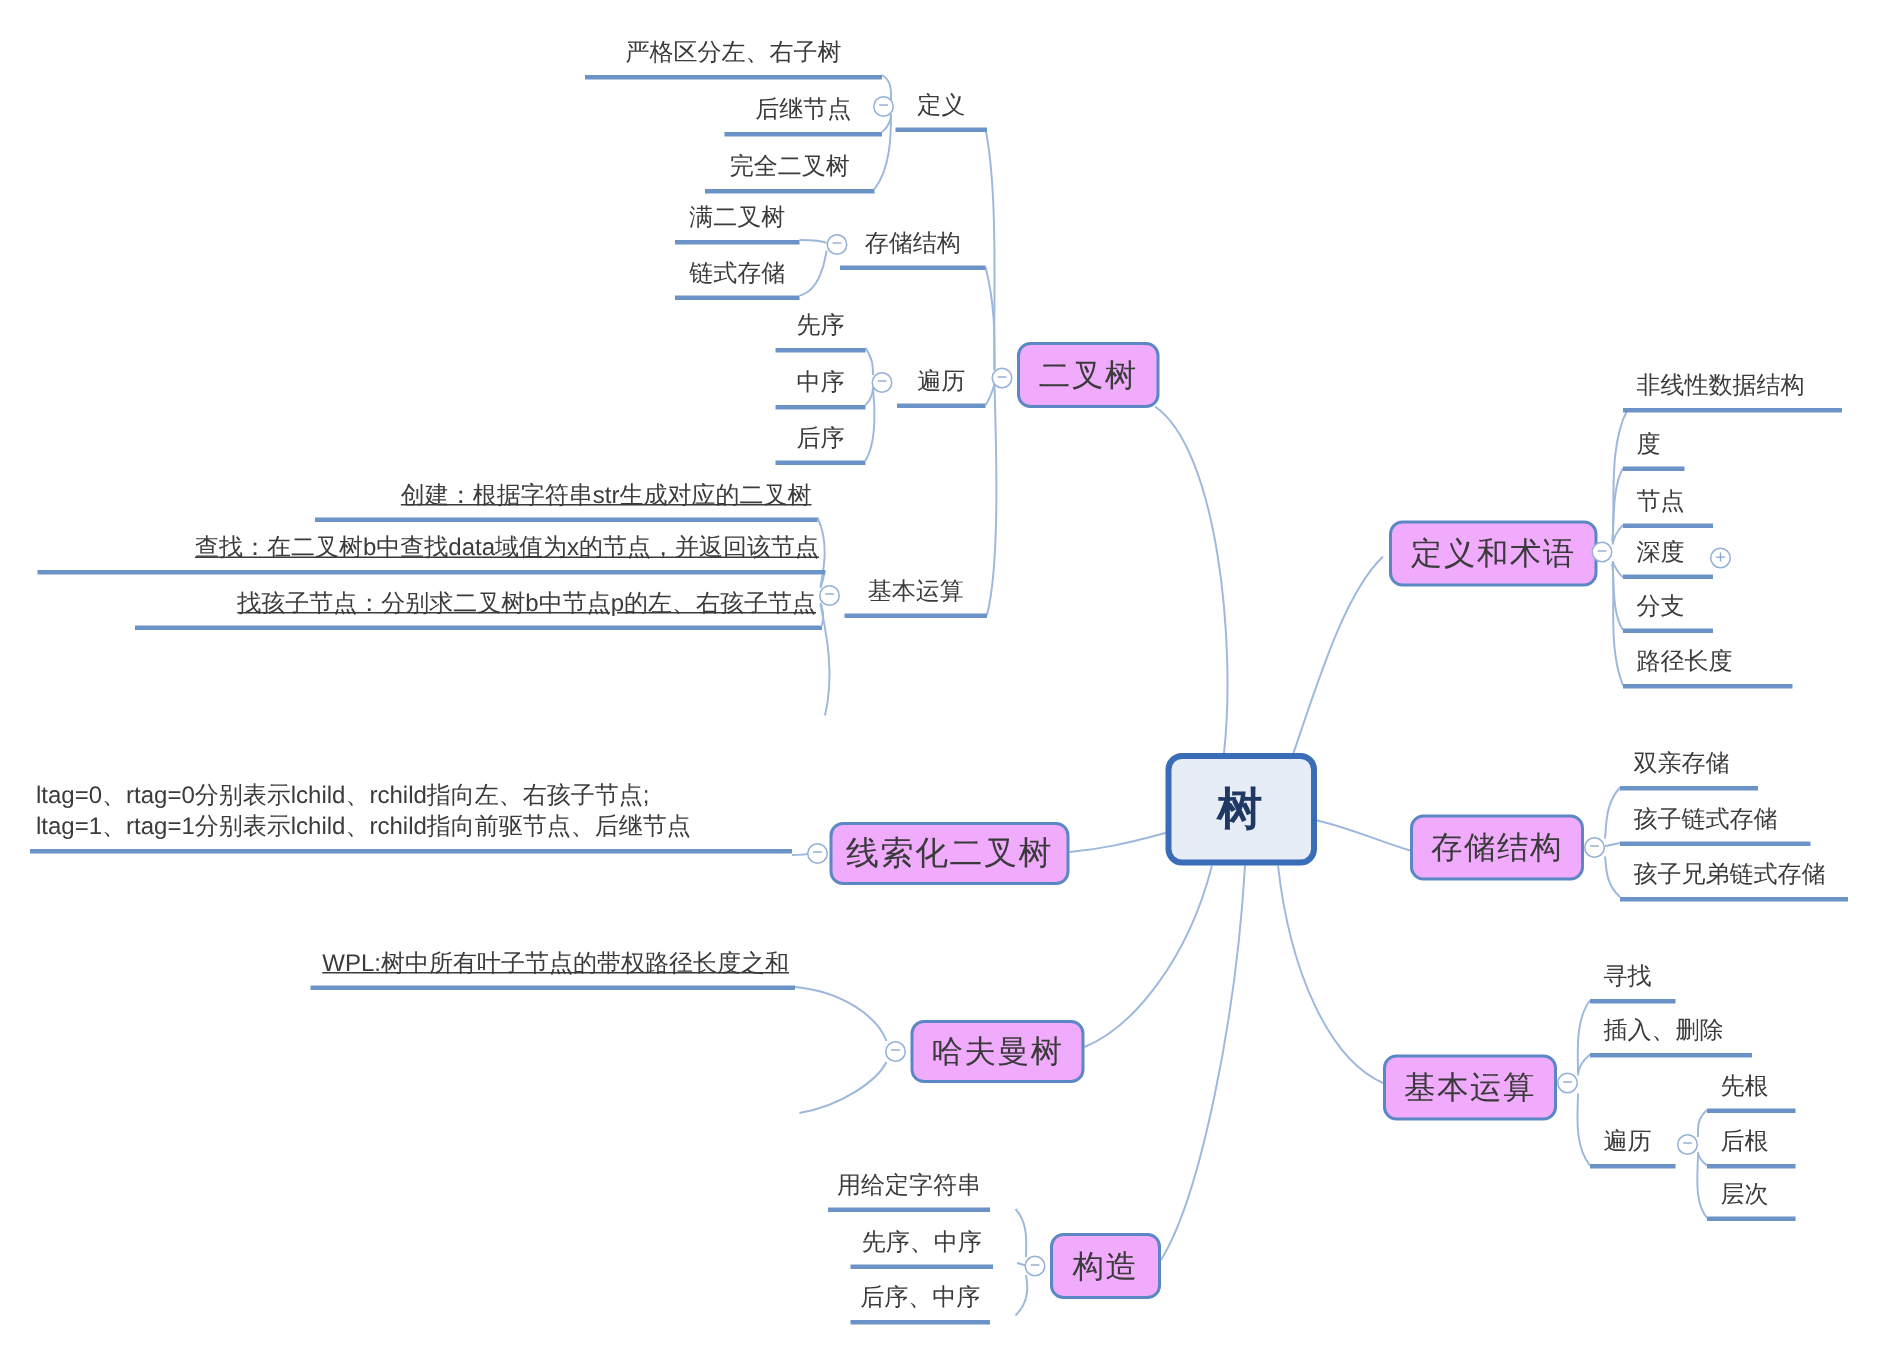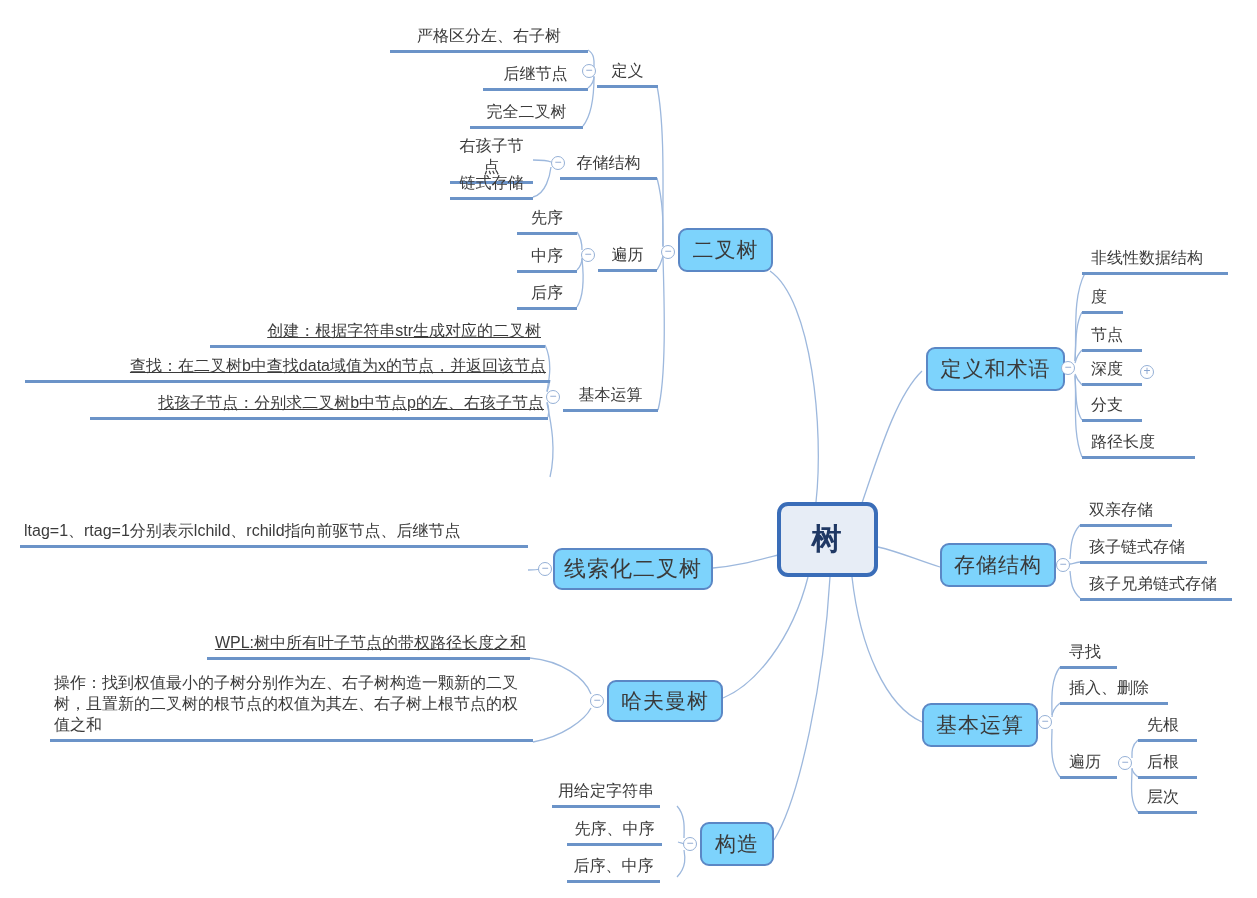--- a/index.html
+++ b/index.html
@@ -14,21 +14,21 @@
     border-bottom:3px solid #6b93c8;
     padding:0 4px 4px 4px;
     font-size:16px;line-height:21px;color:#3b3b3b;
   }
   .c{text-align:center;}
   .r{text-align:right;text-decoration:underline;}
   .l{text-align:left;}
   .rl{text-align:left;padding-left:9px;}
   .node{
     position:absolute;box-sizing:border-box;
-    background:#7dd3fc;border:2.5px solid #5b87c5;border-radius:9px;
+    background:#f0abfc;border:2.5px solid #5b87c5;border-radius:9px;
     display:flex;align-items:center;justify-content:center;
     font-size:21px;color:#3a3a3a;letter-spacing:1px;
   }
   .root-node{
     border:4px solid #3a6db8;border-radius:11px;background:#e7edf6;
     font-size:30px;font-weight:bold;color:#1f3864;letter-spacing:2px;
   }
   .toggle{
     position:absolute;box-sizing:border-box;width:14px;height:14px;
     border:1px solid #95b0d6;border-radius:50%;background:#ffffff;
@@ -99,43 +99,43 @@
     <path d="M1138,740 C1131,746 1132,753 1132,758"></path>
     <path d="M1138,777 C1133,773 1132,770 1132,768"></path>
     <path d="M1138,812 C1129,801 1132,782 1132,769"></path>
   </svg>
 
   <div class="leaf c" style="left:390px;top:25px;width:198px">严格区分左、右子树</div>
   <div class="leaf c" style="left:483px;top:63px;width:105px">后继节点</div>
   <div class="leaf c" style="left:470px;top:101px;width:113px">完全二叉树</div>
   <div class="leaf c" style="left:597px;top:60px;width:61px">定义</div>
 
-  <div class="leaf c" style="left:450px;top:135px;width:83px">右孩子节点</div>
+  <div class="leaf c" style="left:450px;top:135px;width:83px">满二叉树</div>
   <div class="leaf c" style="left:450px;top:172px;width:83px">链式存储</div>
   <div class="leaf c" style="left:560px;top:152px;width:97px">存储结构</div>
 
   <div class="leaf c" style="left:517px;top:207px;width:60px">先序</div>
   <div class="leaf c" style="left:517px;top:245px;width:60px">中序</div>
   <div class="leaf c" style="left:517px;top:282px;width:60px">后序</div>
   <div class="leaf c" style="left:598px;top:244px;width:59px">遍历</div>
 
   <div class="leaf r" style="left:210px;top:320px;width:335px">创建：根据字符串str生成对应的二叉树</div>
   <div class="leaf r" style="left:25px;top:355px;width:525px">查找：在二叉树b中查找data域值为x的节点，并返回该节点</div>
   <div class="leaf r" style="left:90px;top:392px;width:458px">找孩子节点：分别求二叉树b中节点p的左、右孩子节点</div>
   <div class="leaf c" style="left:563px;top:384px;width:95px">基本运算</div>
 
   <div class="node" style="left:678px;top:228px;width:95px;height:44px">二叉树</div>
 
   <div class="leaf l" style="left:20px;top:520px;width:508px">
+    <div>ltag=0、rtag=0分别表示lchild、rchild指向左、右孩子节点;</div>
     <div>ltag=1、rtag=1分别表示lchild、rchild指向前驱节点、后继节点</div>
   </div>
   <div class="node" style="left:553px;top:548px;width:160px;height:42px;font-size:22px">线索化二叉树</div>
 
   <div class="leaf r" style="left:207px;top:632px;width:323px">WPL:树中所有叶子节点的带权路径长度之和</div>
-  <div class="leaf l" style="left:50px;top:672px;width:483px">操作：找到权值最小的子树分别作为左、右子树构造一颗新的二叉树，且置新的二叉树的根节点的权值为其左、右子树上根节点的权值之和</div>
   <div class="node" style="left:607px;top:680px;width:116px;height:42px">哈夫曼树</div>
 
   <div class="leaf c" style="left:552px;top:780px;width:108px">用给定字符串</div>
   <div class="leaf c" style="left:567px;top:818px;width:95px">先序、中序</div>
   <div class="leaf c" style="left:567px;top:855px;width:93px">后序、中序</div>
   <div class="node" style="left:700px;top:822px;width:74px;height:44px">构造</div>
 
   <div class="node root-node" style="left:777px;top:502px;width:101px;height:75px">树</div>
 
   <div class="node" style="left:926px;top:347px;width:139px;height:44px">定义和术语</div>

